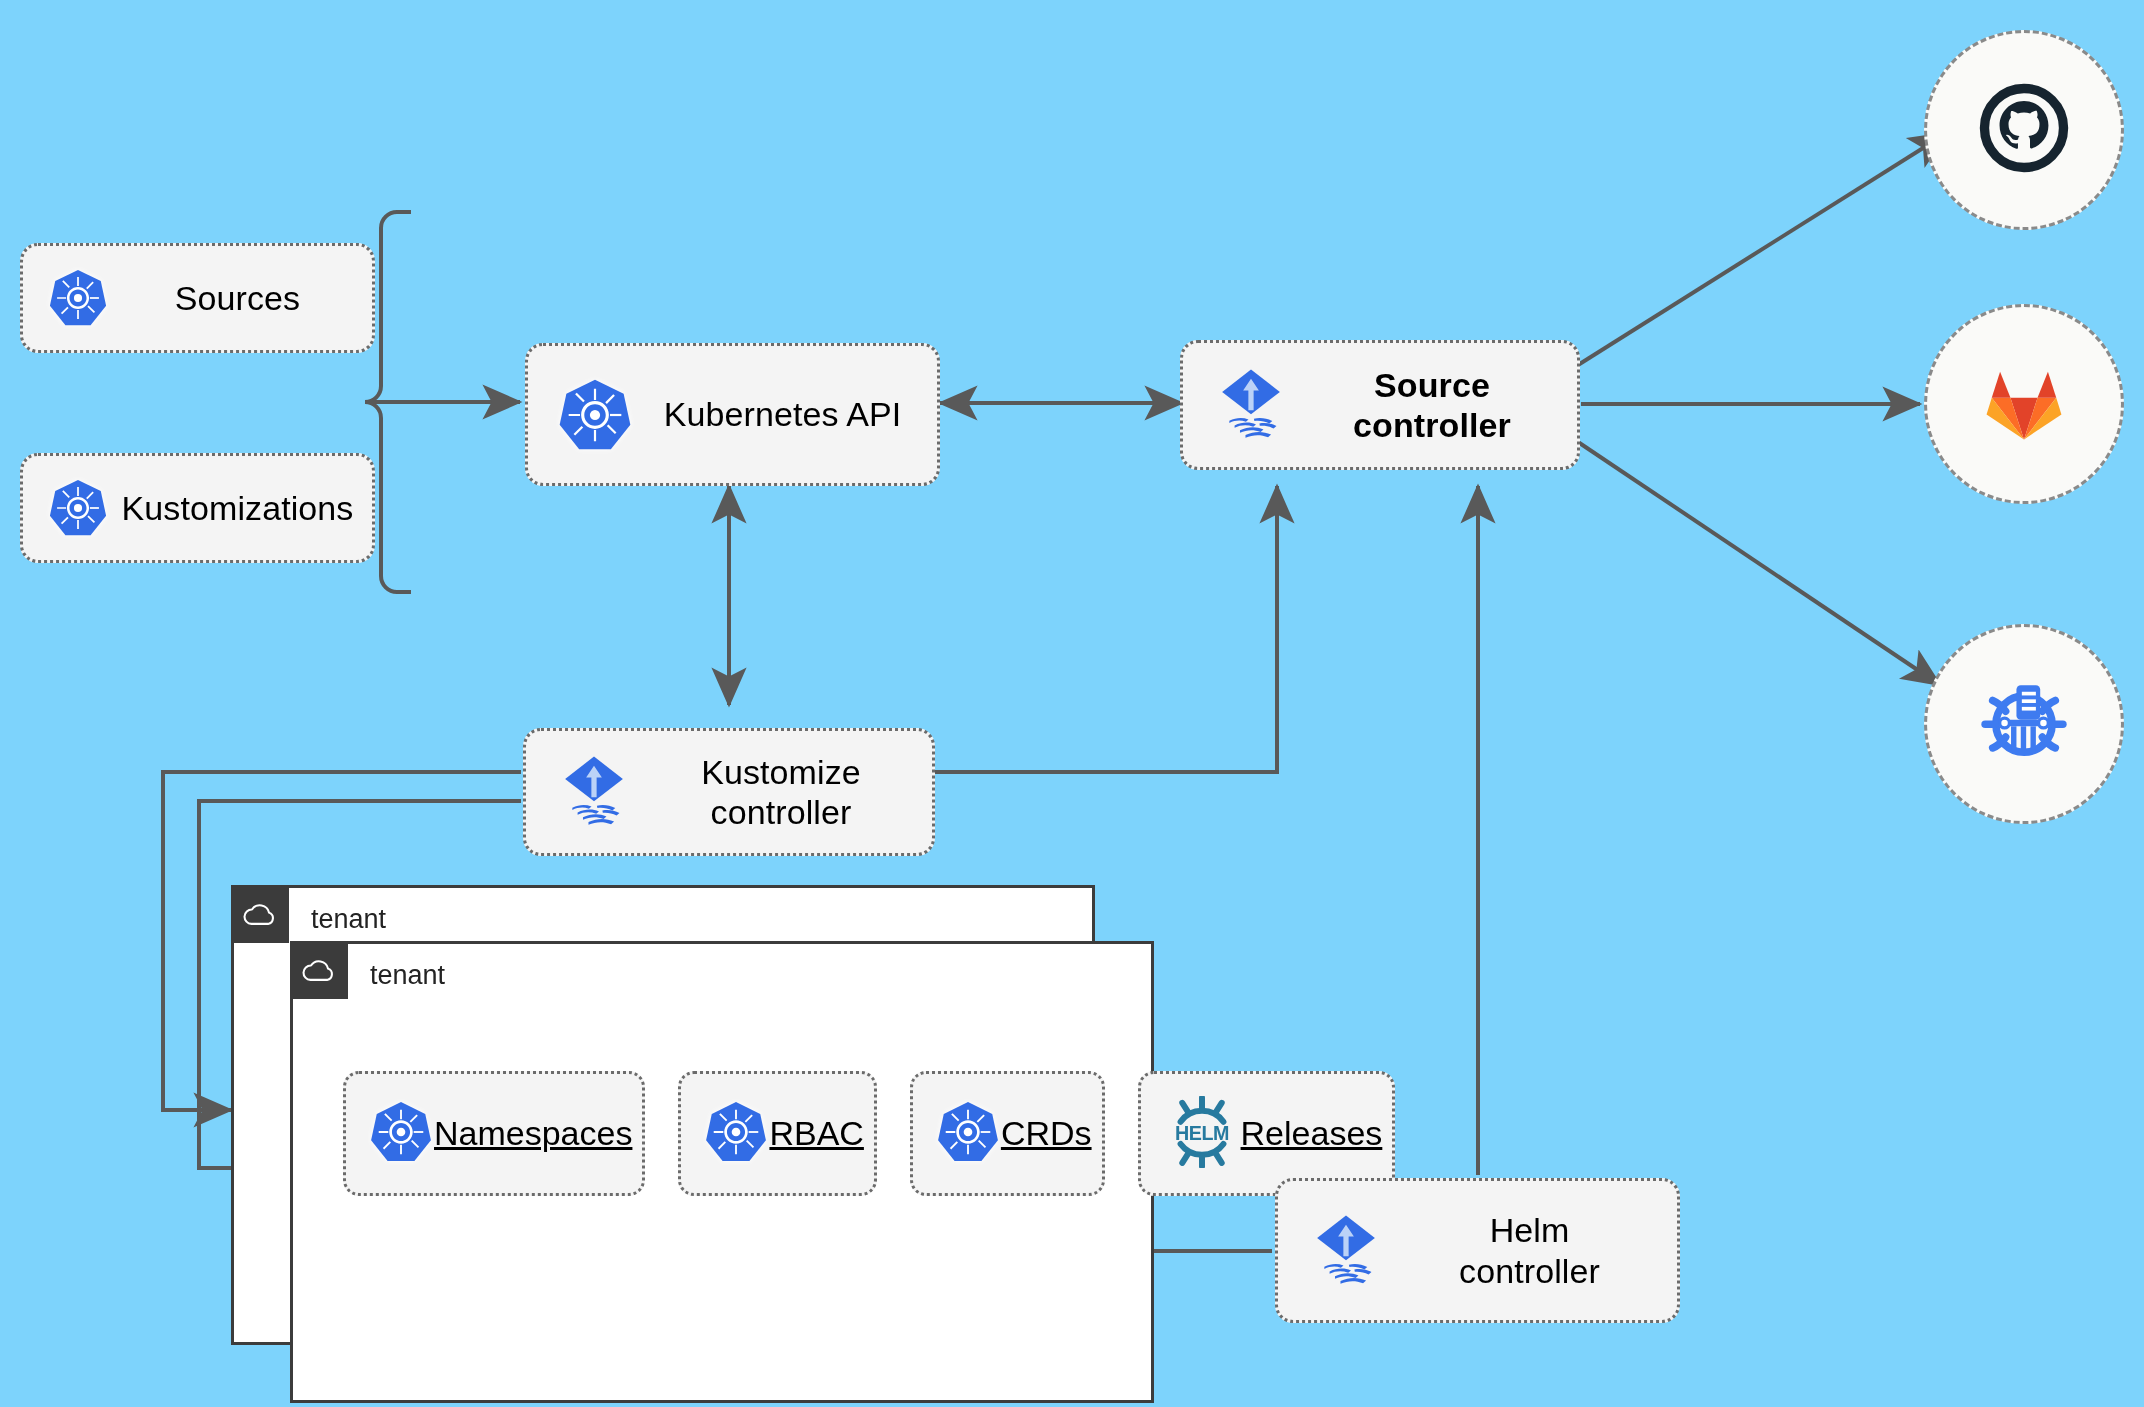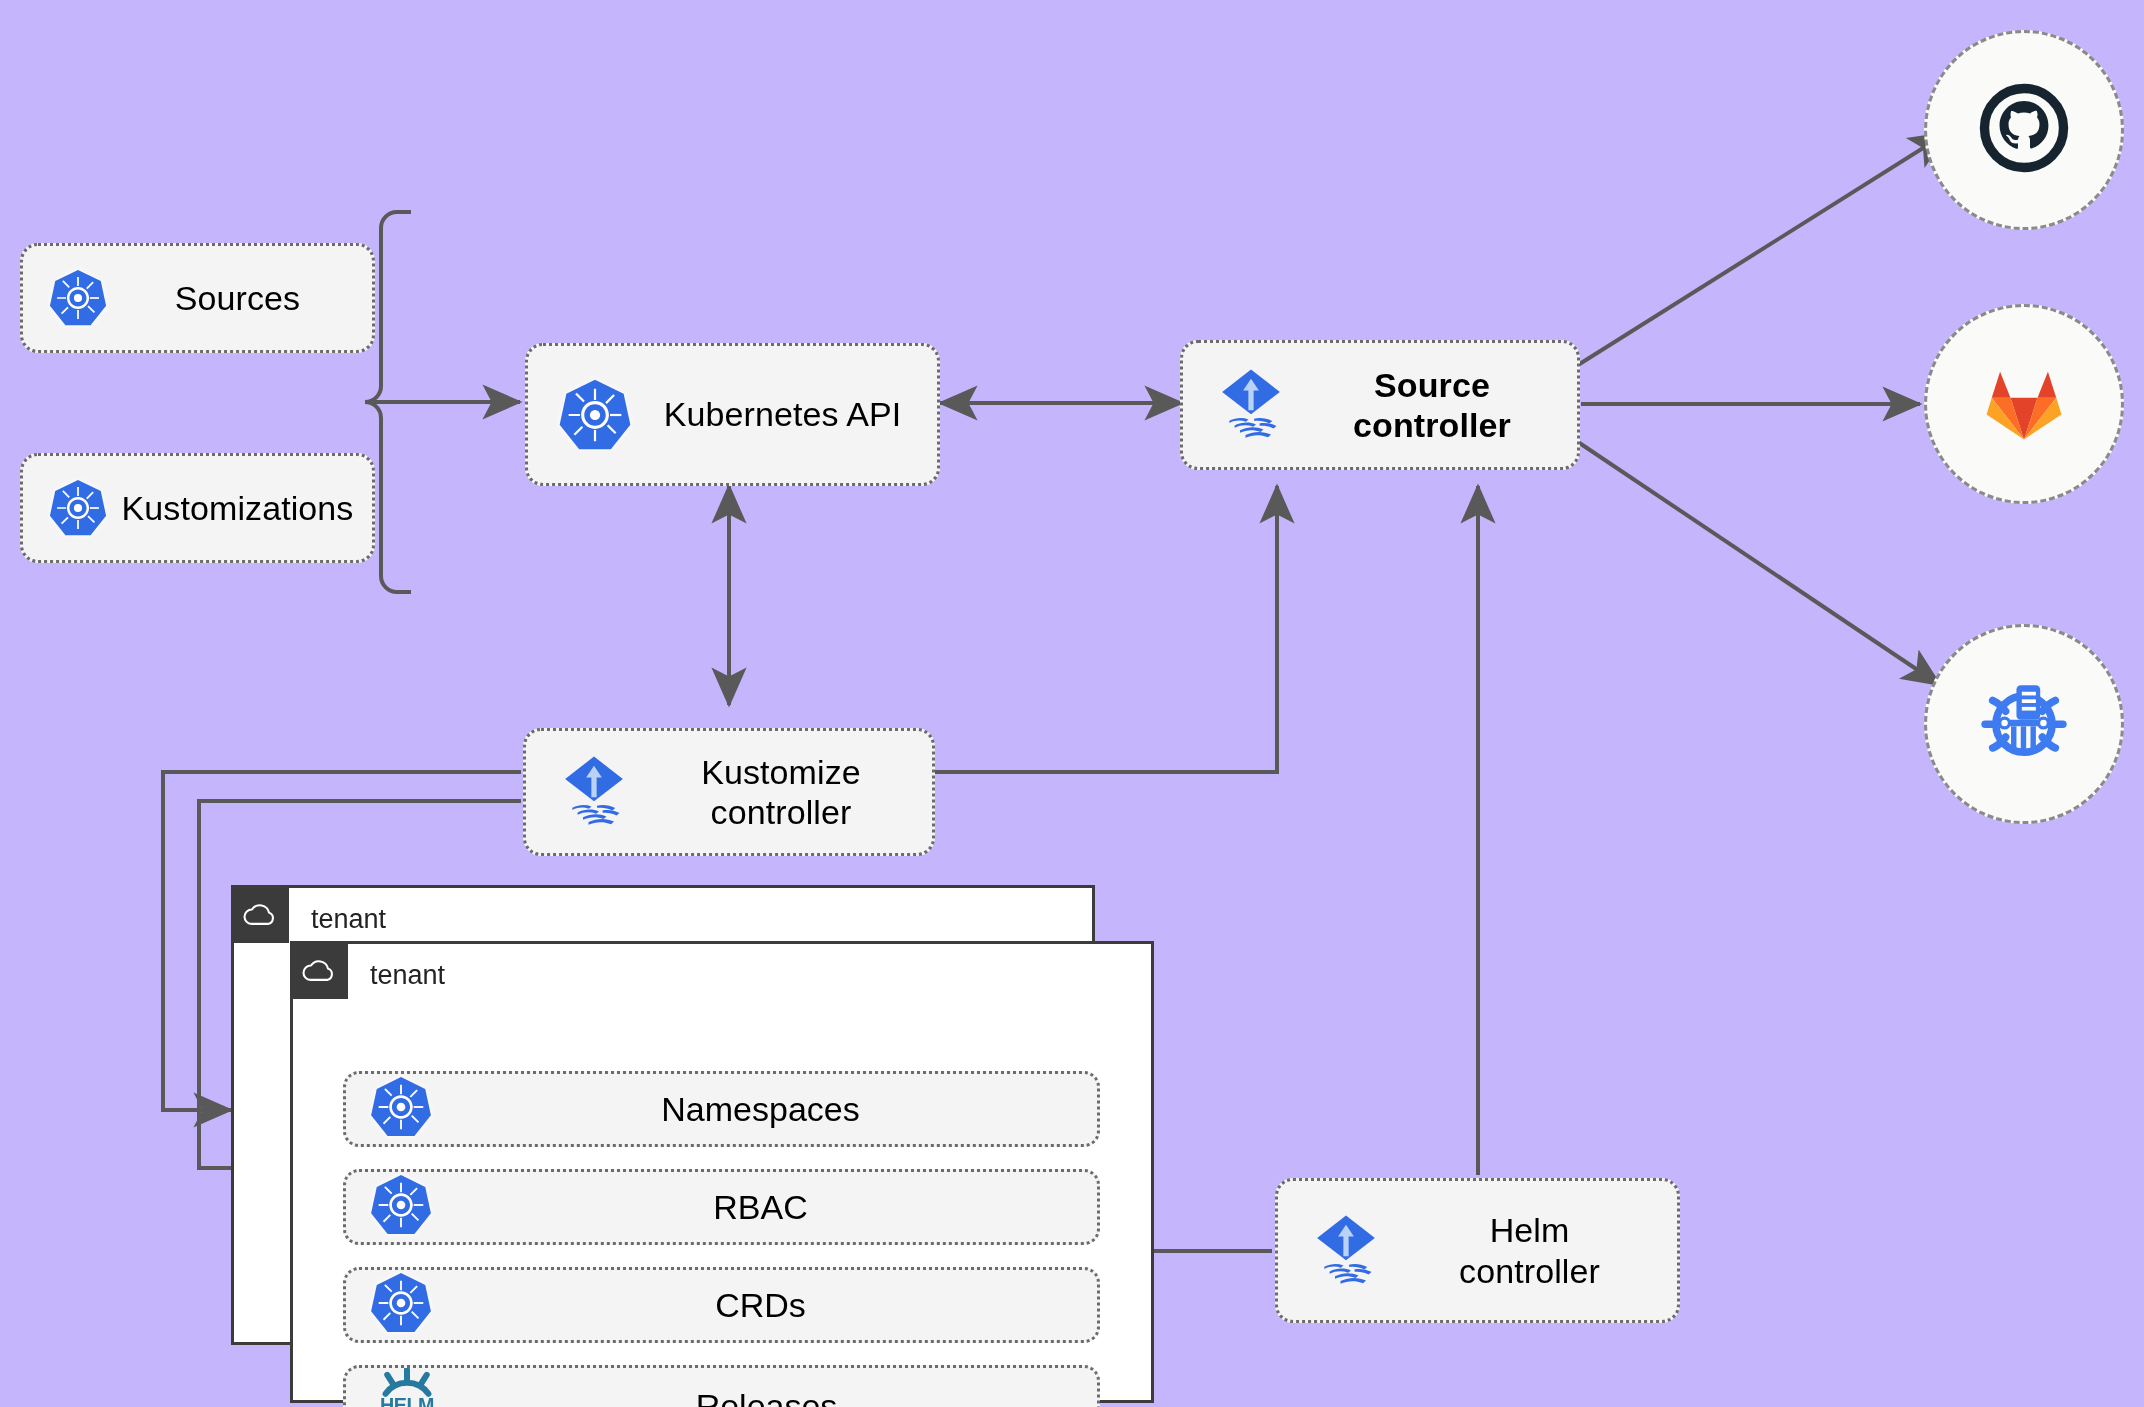--- a/index.html
+++ b/index.html
@@ -1,17 +1,17 @@
 <!DOCTYPE html>
 <html><head>
 <meta charset="utf-8">
 <style>
   html,body{margin:0;padding:0;background:#ffffff;}
   body{font-family:"Liberation Sans","DejaVu Sans",sans-serif;}
-  #canvas{position:relative;width:2144px;height:1407px;background:#c4b5fd;overflow:hidden;}
+  #canvas{position:relative;width:2144px;height:1407px;background:#7dd3fc;overflow:hidden;}
   #edges{position:absolute;left:0;top:0;width:2144px;height:1407px;pointer-events:none;}
 
   
   .node{
     position:absolute;
     background:#f4f4f4;
     border:3px dotted #6b6b6b;
     border-radius:18px;
     box-sizing:border-box;
     display:flex;
@@ -66,24 +66,25 @@
   .tenant-name{
     color:#232323;
     font-size:27px;
     padding-left:22px;
     white-space:nowrap;
     margin-top:11px;
   }
   .tenant-grid{
     position:absolute;
     display:grid;
-    grid-template-columns:1fr;
+    grid-template-columns:1fr 1fr 1fr 1fr;
     grid-template-rows:1fr 1fr;
     column-gap:33px;
     row-gap:22px;
+    text-decoration:underline;
   }
   .cell{
     background:#f4f4f4;
     border:3px dotted #6b6b6b;
     border-radius:16px;
     box-sizing:border-box;
     display:flex;align-items:center;
     padding-left:22px;
   }
   .cell .lbl{flex:1;text-align:center;font-size:34px;color:#000;padding-right:10px;}

